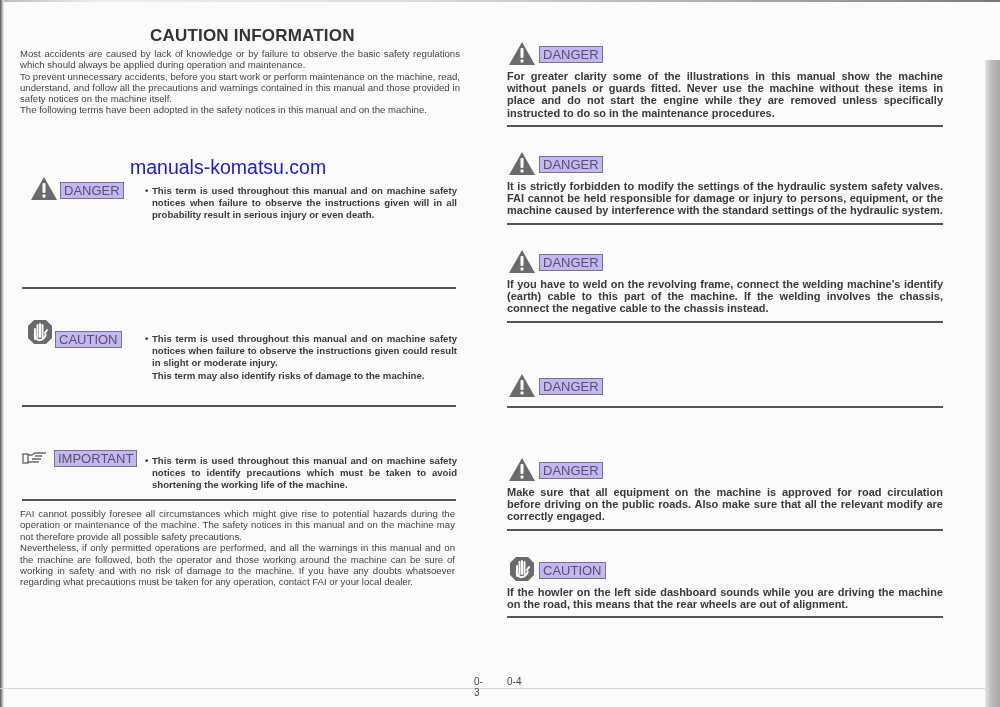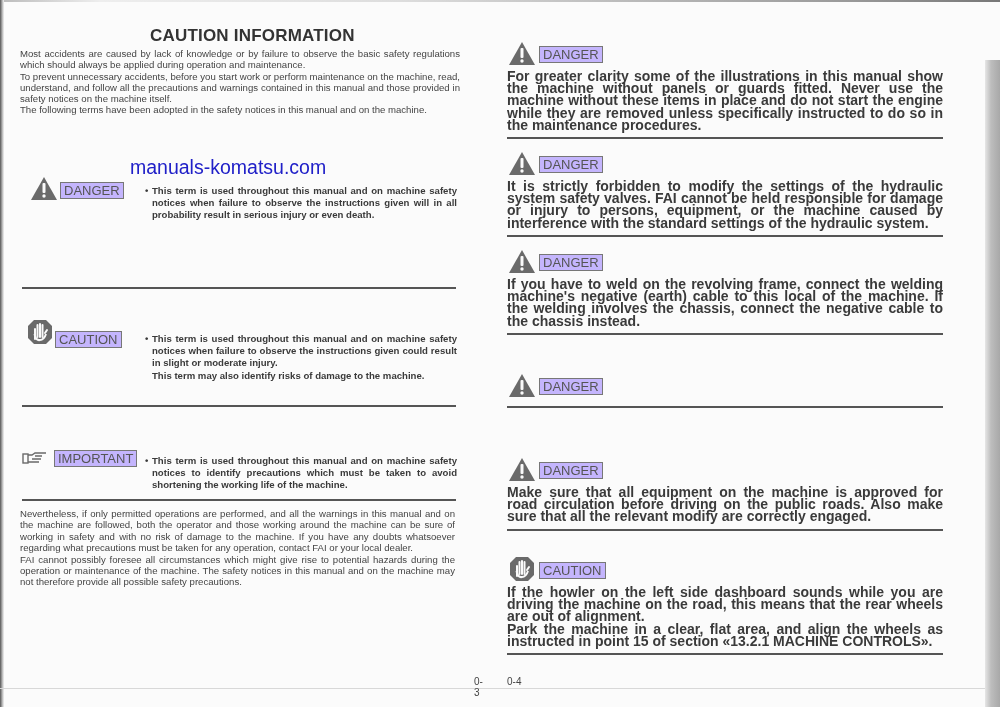--- a/index.html
+++ b/index.html
@@ -28,21 +28,21 @@
   .rule { position:absolute; height:2px; background:#555; }
 
   .bottom-para { position:absolute; top:508px; left:0; width:435px; font-size:9.6px; line-height:11.4px; color:#444; text-align:justify; }
   .bottom-para p { margin:0; }
 
   .pagenum { position:absolute; top:676px; font-size:10px; color:#444; }
 
   .notice { position:absolute; left:0; width:436px; }
   .notice .hdr { position:relative; height:28px; }
   .notice .hdr .term-label { left:32px; top:6px; }
-  .notice .body { font-size:14px; line-height:12.2px; font-weight:bold; color:#3a3a3a; text-align:justify; margin-top:2px; }
+  .notice .body { font-size:11px; line-height:12.2px; font-weight:bold; color:#3a3a3a; text-align:justify; margin-top:2px; }
   .notice .body p { margin:0; }
   .notice .rule { position:relative; width:436px; margin-top:6px; }
 </style>
 </head>
 <body>
 
 <div class="topline"></div>
 <div class="leftedge"></div>
 <div class="rightshadow"></div>
 <div class="bottomline"></div>
@@ -98,22 +98,22 @@
     </span>
     <span class="term-label" style="left:34px; top:1px;">IMPORTANT</span>
     <div class="term-text" style="top:6px;">
       <span class="bullet">•</span>
       <p>This term is used throughout this manual and on machine safety notices to identify precautions which must be taken to avoid shortening the working life of the machine.</p>
     </div>
   </div>
   <div class="rule" style="top:499px; left:2px; width:434px;"></div>
 
   <div class="bottom-para">
+    <p>FAI cannot possibly foresee all circumstances which might give rise to potential hazards during the operation or maintenance of the machine. The safety notices in this manual and on the machine may not therefore provide all possible safety precautions.</p>
     <p>Nevertheless, if only permitted operations are performed, and all the warnings in this manual and on the machine are followed, both the operator and those working around the machine can be sure of working in safety and with no risk of damage to the machine. If you have any doubts whatsoever regarding what precautions must be taken for any operation, contact FAI or your local dealer.</p>
-    <p>FAI cannot possibly foresee all circumstances which might give rise to potential hazards during the operation or maintenance of the machine. The safety notices in this manual and on the machine may not therefore provide all possible safety precautions.</p>
   </div>
 
   <div class="pagenum" style="left:416px;padding-left:38px;">0-3</div>
 </div>
 
 <div class="page page-right">
 
   <div class="notice" style="top:40px;">
     <div class="hdr">
       <span class="term-icon" style="left:1px; top:1px;">
@@ -153,21 +153,21 @@
       <span class="term-icon" style="left:1px; top:1px;">
         <svg width="28" height="25" viewBox="0 0 28 25">
             <path d="M14 1 L27 24 L1 24 Z" fill="#6a6a6a"></path>
             <rect x="12.5" y="7" width="3" height="10" rx="1" fill="#fafafa"></rect>
             <circle cx="14" cy="20" r="1.7" fill="#fafafa"></circle>
           </svg>
       </span>
       <span class="term-label">DANGER</span>
     </div>
     <div class="body">
-      <p>If you have to weld on the revolving frame, connect the welding machine's negative (earth) cable to this local of the machine. If the welding involves the chassis, connect the negative cable to the chassis instead.</p>
+      <p>If you have to weld on the revolving frame, connect the welding machine's identify (earth) cable to this part of the machine. If the welding involves the chassis, connect the negative cable to the chassis instead.</p>
     </div>
     <div class="rule"></div>
   </div>
 
   <div class="notice" style="top:372px;">
     <div class="hdr">
       <span class="term-icon" style="left:1px; top:1px;">
         <svg width="28" height="25" viewBox="0 0 28 25">
             <path d="M14 1 L27 24 L1 24 Z" fill="#6a6a6a"></path>
             <rect x="12.5" y="7" width="3" height="10" rx="1" fill="#fafafa"></rect>
@@ -202,19 +202,18 @@
         <svg width="26" height="26" viewBox="0 0 26 26">
             <path d="M7 1 H19 L25 7 V19 L19 25 H7 L1 19 V7 Z" fill="#6a6a6a"></path>
             <path d="M8 20 V10 M10.5 18 V6 M13 18 V5 M15.5 18 V6 M18 14 L20 11" stroke="#fafafa" stroke-width="2" stroke-linecap="round" fill="none"></path>
             <path d="M7.5 15 Q9 22 13 21 Q17 21 19 15" stroke="#fafafa" stroke-width="2" fill="none"></path>
           </svg>
       </span>
       <span class="term-label">CAUTION</span>
     </div>
     <div class="body">
       <p>If the howler on the left side dashboard sounds while you are driving the machine on the road, this means that the rear wheels are out of alignment.</p>
-      <p>Park the machine in a clear, flat area, and align the wheels as instructed in point 15 of section «13.2.1 MACHINE CONTROLS».</p>
     </div>
     <div class="rule"></div>
   </div>
 
   <div class="pagenum" style="left:0px;">0-4</div>
 </div>
 
 </body></html>

